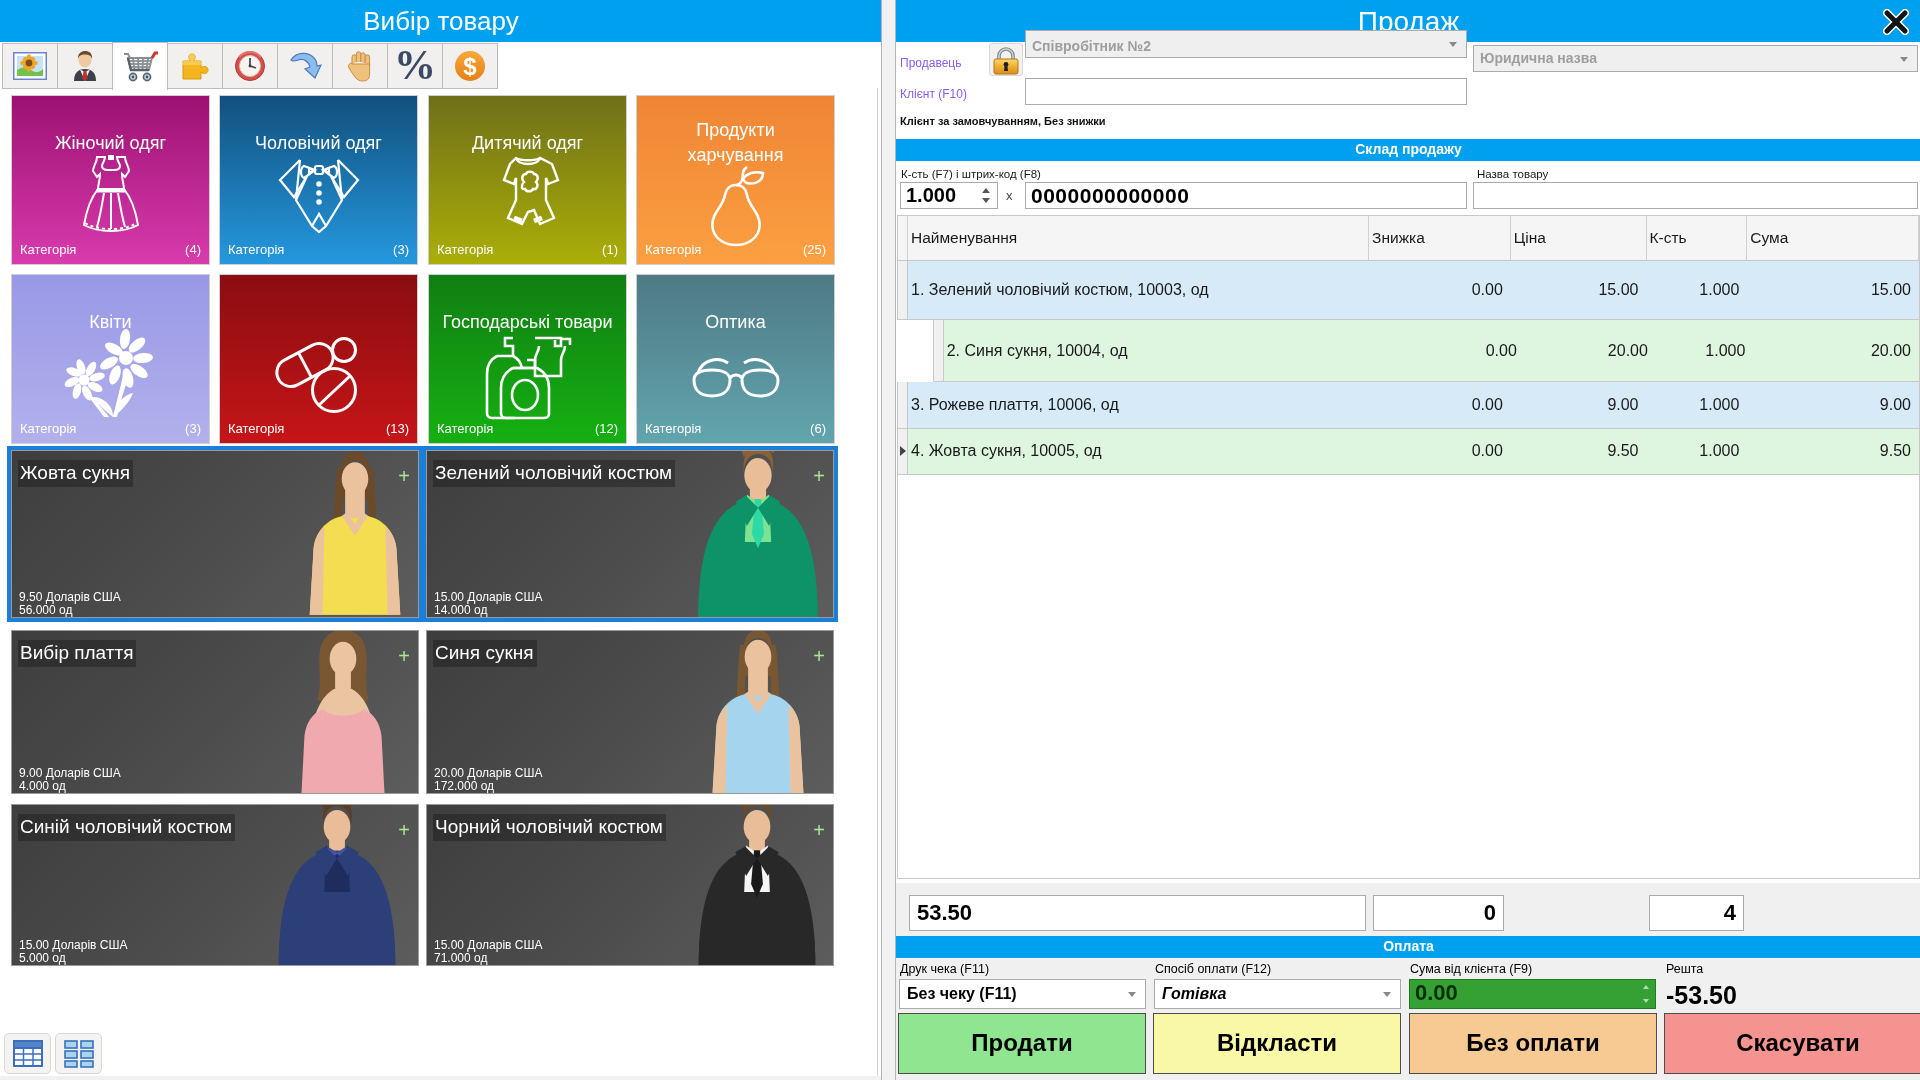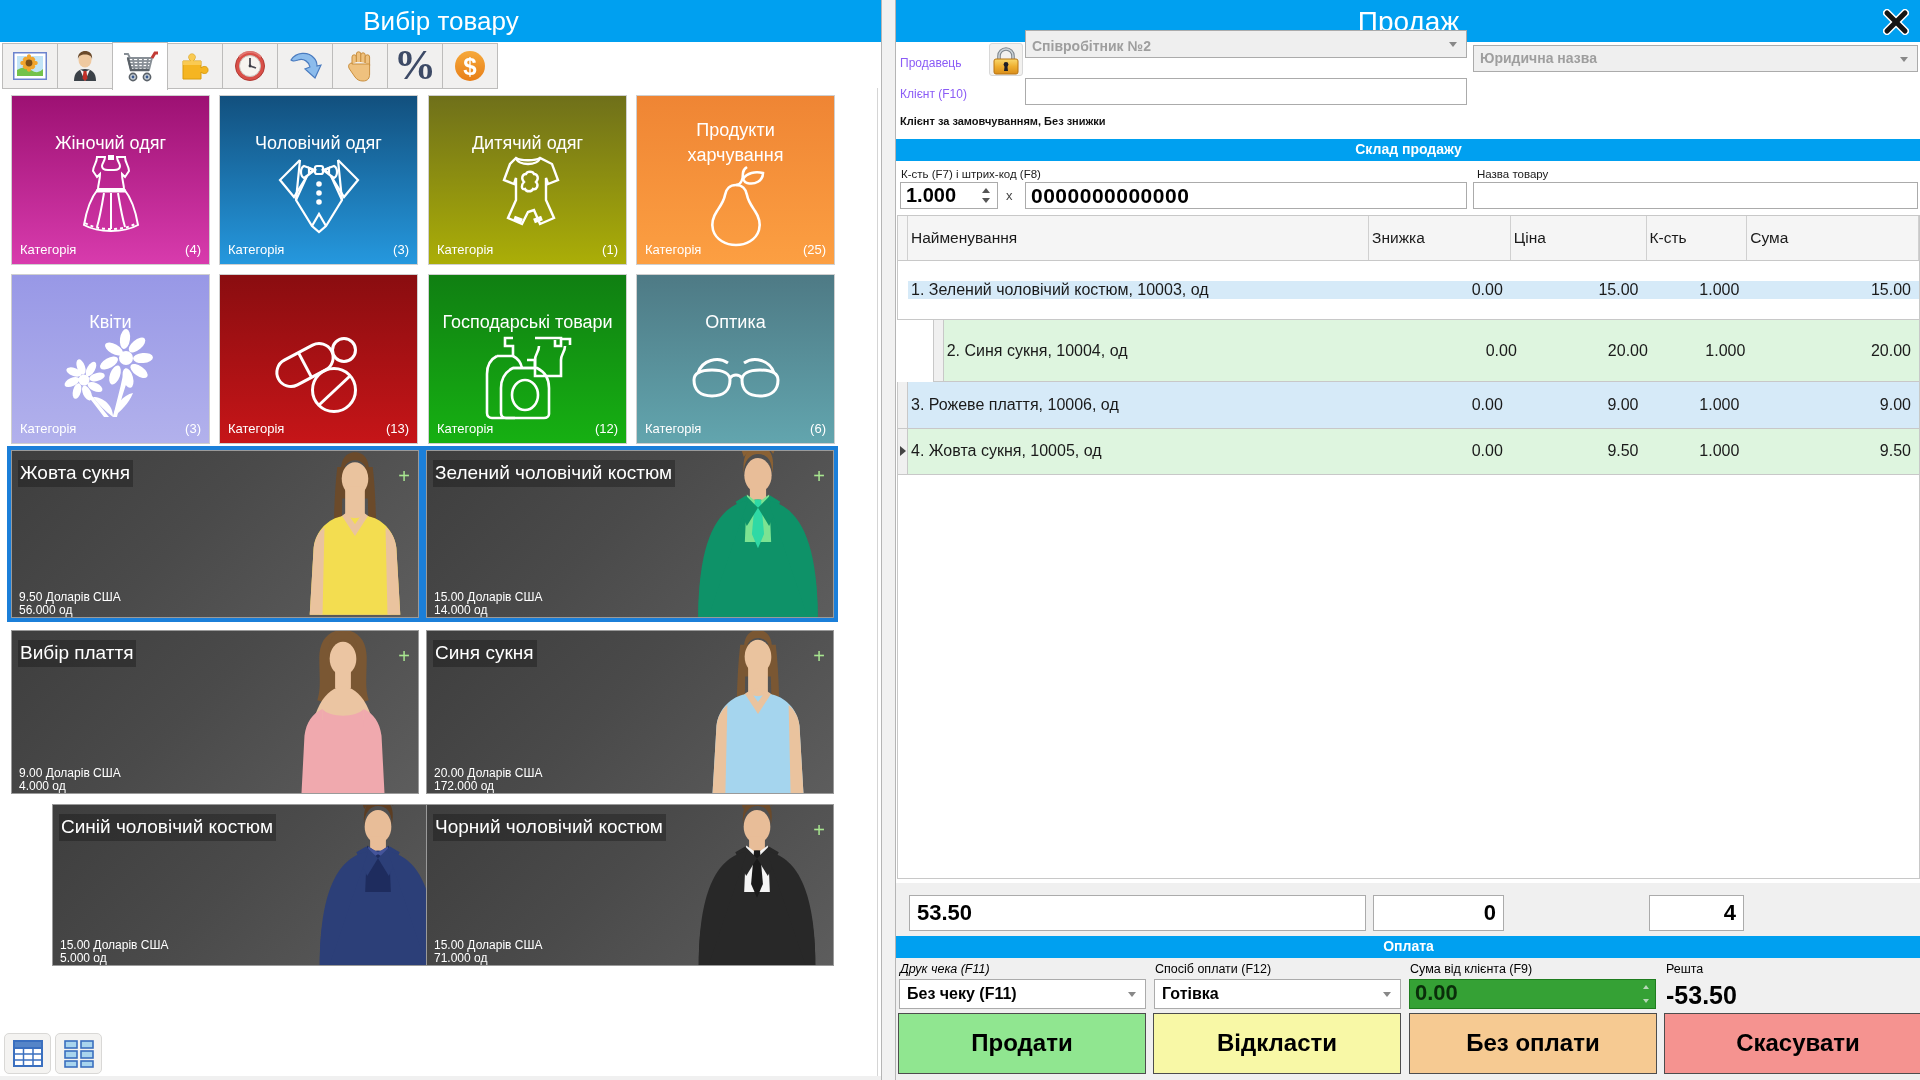--- a/index.html
+++ b/index.html
@@ -356,21 +356,21 @@
   <path d="M18,166 L22,98 C24,80 38,68 51,66 L64,68 L77,66 C90,68 104,80 106,98 L110,166 Z" fill="#A5D5EE"></path>
   <path d="M51,66 L64,86 L77,66 L71,64 L64,74 L57,64 Z" fill="#EAC39E"></path>
   <path d="M18,166 L22,98 C23,89 27,82 33,77 L31,166 Z" fill="#EAC39E"></path>
   <path d="M110,166 L106,98 C105,89 101,82 95,77 L97,166 Z" fill="#EAC39E"></path>
   </svg>
       <div class="t">Синя сукня</div>
       <div class="plus">+</div>
       <div class="p1">20.00 Доларів США</div>
       <div class="p2">172.000 од</div>
     </div>
-    <div class="abs prod" style="left: 11px; top: 804px; height: 162px; margin-left: 41px;">
+    <div class="abs prod" style="left: 11px; top: 804px; height: 162px;">
       <svg class="ph" width="160" height="164" viewBox="0 0 128 166">
   <ellipse cx="63" cy="26" rx="13.5" ry="17" fill="#E8BD98"></ellipse>
   <path d="M49,24 C47,4 55,-3 63,-2 C71,-3 81,2 77,24 C77,10 71,5 63,5 C55,5 49,12 49,24 Z" fill="#5C3D22"></path>
   <path d="M49,8 C57,-4 72,-5 78,5 L80,0 C70,-9 53,-9 47,2 Z" fill="#5C3D22"></path>
   <path d="M55,36 L71,36 L71,56 L55,56 Z" fill="#E8BD98"></path>
   <path d="M4,166 C4,84 32,52 63,50 C94,52 122,84 122,166 Z" fill="#2C3F78"></path>
   <path d="M52,45 L63,53 L74,45 L76,92 L50,92 Z" fill="#1E2C5E"></path>
   <path d="M53,46 L63,52 L73,46 L73,60 L63,54 L53,60 Z" fill="#44549A"></path>
   <path d="M51,46 L63,58 L52,76 L41,52 Z" fill="#2C3F78"></path>
   <path d="M75,46 L63,58 L74,76 L85,52 Z" fill="#2C3F78"></path>
@@ -485,21 +485,21 @@
   <div class="abs" style="left:1px; top:447px; width:1023px; height:432px; background:#fff; border:1px solid #C8C8C8; border-top:none;"></div>
   <div id="tbl" class="abs" style="left:1px; top:215px; width:1023px;">
       <div style="display:flex; height:46px; background:#F5F5F5; border:1px solid #C8C8C8;">
         <div class="hdrcell" style="width:10px;"></div>
         <div class="hdrcell" style="width:462px;">Найменування</div>
         <div class="hdrcell" style="width:142px;">Знижка</div>
         <div class="hdrcell" style="width:136px;">Ціна</div>
         <div class="hdrcell" style="width:101px;">К-сть</div>
         <div class="hdrcell" style="width:172px;">Сума</div>
       </div>
-      <div style="display:flex; height:59px; border:1px solid #C8C8C8; border-top:none;align-items:center;">
+      <div style="display:flex; height:59px; border:1px solid #C8C8C8; border-top:none;">
         <div style="width:10px; background:#F0F0F0; border-right:1px solid #C8C8C8; position:relative;"></div>
         <div class="row" style="width:462px; background:#D6EAF8; padding-left:3px;">1. Зелений чоловічий костюм, 10003, од</div>
         <div class="row num" style="width:142px; background:#D6EAF8; justify-content:flex-end; padding-right:8px;">0.00</div>
         <div class="row num" style="width:136px; background:#D6EAF8; justify-content:flex-end; padding-right:8px;">15.00</div>
         <div class="row num" style="width:101px; background:#D6EAF8; justify-content:flex-end; padding-right:8px;">1.000</div>
         <div class="row num" style="width:172px; background:#D6EAF8; justify-content:flex-end; padding-right:8px;">15.00</div>
       </div>
       <div style="display:flex; height:62px; border:1px solid #C8C8C8; border-top:none;margin-left:36px;">
         <div style="width:10px; background:#F0F0F0; border-right:1px solid #C8C8C8; position:relative;"></div>
         <div class="row" style="width:462px; background:#DEF5DF; padding-left:3px;">2. Синя сукня, 10004, од</div>
@@ -528,27 +528,27 @@
       </div>
     </div>
 
   <div class="abs" style="left:0; top:883px; width:1025px; height:197px; background:#F0F0F0;"></div>
   <div class="abs inp" style="left:13px; top:895px; width:457px; height:36px; font-size:22px; font-weight:bold; padding-left:7px; line-height:33px;">53.50</div>
   <div class="abs inp num" style="left:477px; top:895px; width:131px; height:36px; font-size:22px; font-weight:bold; padding-right:7px; line-height:33px;">0</div>
   <div class="abs inp num" style="left:753px; top:895px; width:95px; height:36px; font-size:22px; font-weight:bold; padding-right:7px; line-height:33px;">4</div>
 
   <div class="abs bluebar" style="left:0; top:936px; width:1025px; height:22px; line-height:21px;">Оплата</div>
 
-  <div class="abs" style="left:4px; top:962px; font-size:12.5px;font-style:italic;">Друк чека (F11)</div>
+  <div class="abs" style="left:4px; top:962px; font-size:12.5px;">Друк чека (F11)</div>
   <div class="abs" style="left:259px; top:962px; font-size:12.5px;">Спосіб оплати (F12)</div>
   <div class="abs" style="left:514px; top:962px; font-size:12.5px;">Сума від клієнта (F9)</div>
   <div class="abs" style="left:770px; top:962px; font-size:12.5px;">Решта</div>
 
   <div class="abs inp dd" style="left:3px; top:979px; width:247px; height:30px; font-size:16px; font-weight:bold; padding-left:7px; line-height:27px;">Без чеку (F11)<span class="arr"></span></div>
-  <div class="abs inp dd" style="left:258px; top:979px; width:247px; height:30px; font-size:16px; font-weight:bold; padding-left:7px; line-height:27px;">Готівка<span class="arr"></span></div>
+  <div class="abs inp dd" style="left:258px; top:979px; width:247px; height:30px; font-size:16px; font-weight:bold; padding-left:7px; line-height:27px;font-style:italic;">Готівка<span class="arr"></span></div>
   <div class="abs" style="left:513px; top:979px; width:247px; height:30px; background:#35A135; border:1.5px solid #1E7C1E; font-size:22px; font-weight:bold; color:#0A2E0A; padding-left:5px; line-height:26px;">0.00
     <span style="position:absolute; right:6px; top:5px; width:0; height:0; border-left:3.5px solid transparent; border-right:3.5px solid transparent; border-bottom:4.5px solid #B8D8B8;"></span>
     <span style="position:absolute; right:6px; bottom:5px; width:0; height:0; border-left:3.5px solid transparent; border-right:3.5px solid transparent; border-top:4.5px solid #B8D8B8;"></span>
   </div>
   <div class="abs" style="left:770px; top:981px; font-size:25px; font-weight:bold;">-53.50</div>
 
   <div class="abs btn" style="left:2px; top:1013px; width:248px; height:61px; line-height:58px; background:#90E690; border:1.5px solid #4D4D4D;">Продати</div>
   <div class="abs btn" style="left:257px; top:1013px; width:248px; height:61px; line-height:58px; background:#F8F8A6; border:1.5px solid #4D4D4D;">Відкласти</div>
   <div class="abs btn" style="left:513px; top:1013px; width:248px; height:61px; line-height:58px; background:#F6CA92; border:1.5px solid #4D4D4D;">Без оплати</div>
   <div class="abs btn" style="left:768px; top:1013px; width:268px; height:61px; line-height:58px; background:#F59390; border:1.5px solid #4D4D4D;">Скасувати</div>

